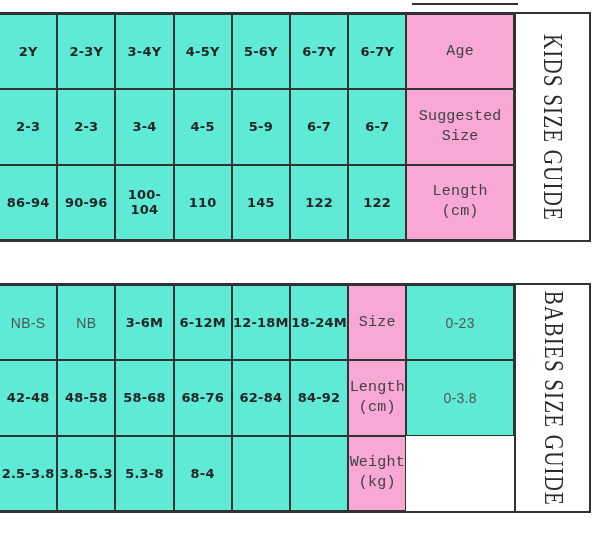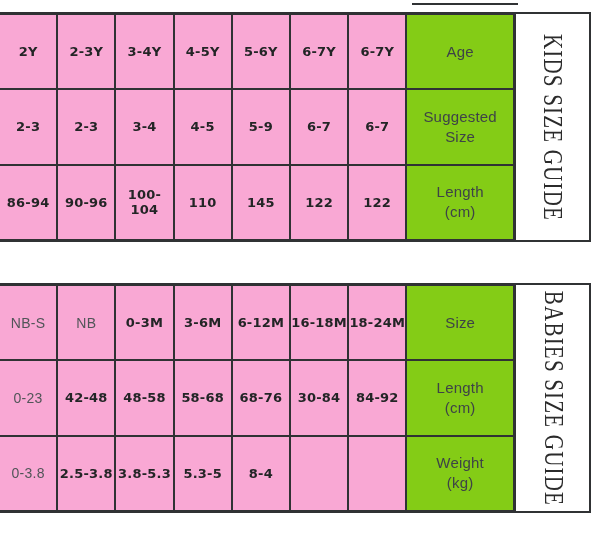--- a/index.html
+++ b/index.html
@@ -12,28 +12,28 @@
     display:flex; border:2px solid #303234; box-sizing:border-box; background:#fff;
   }
   #kids-guide   { top:12px; }
   #babies-guide { top:283px; }
   .grid {
     flex:1; display:grid;
     grid-template-columns:repeat(7, 1fr) 1.85fr;
     grid-template-rows:repeat(3, 1fr);
   }
   .c {
-    background:#f9a8d4; border:1px solid #303234;
+    background:#5eead4; border:1px solid #303234;
     display:flex; align-items:center; justify-content:center;
     font-family:"DejaVu Sans", sans-serif; font-weight:bold; font-size:13px;
     color:#232526; letter-spacing:0.2px; text-align:center; overflow:hidden;
   }
   .lbl {
-    background:#84cc16;
-    font-family:Liberation Sans, sans-serif; font-weight:400; font-size:15px;
+    background:#f9a8d4;
+    font-family:Liberation Mono, monospace; font-weight:400; font-size:15px;
     color:#3e4347; white-space:pre-line; line-height:1.35; letter-spacing:0.2px;
   }
   .alt {
     font-family:"Liberation Sans", sans-serif; font-weight:400; font-size:14px;
     color:#515558; letter-spacing:0.3px;text-align:center;
   }
   .titlebox {
     width:73px; background:#ffffff; border-left:2px solid #303234;
     display:flex; align-items:center; justify-content:center; overflow:visible;
   }
@@ -89,41 +89,40 @@
     <div class="titlebox">
       <span class="vtext">KIDS SIZE GUIDE</span>
     </div>
   </section>
 
   <section class="guide" id="babies-guide">
     <div class="grid">
 
       <div class="c alt">NB-S</div>
       <div class="c alt">NB</div>
-      <div class="c">0-3M</div>
       <div class="c">3-6M</div>
       <div class="c">6-12M</div>
-      <div class="c">16-18M</div>
+      <div class="c">12-18M</div>
       <div class="c">18-24M</div>
       <div class="c lbl">Size</div>
 
       <div class="c alt">0-23</div>
       <div class="c">42-48</div>
       <div class="c">48-58</div>
       <div class="c">58-68</div>
       <div class="c">68-76</div>
-      <div class="c">30-84</div>
+      <div class="c">62-84</div>
       <div class="c">84-92</div>
       <div class="c lbl">Length
 (cm)</div>
 
       <div class="c alt">0-3.8</div>
       <div class="c">2.5-3.8</div>
       <div class="c">3.8-5.3</div>
-      <div class="c">5.3-5</div>
+      <div class="c">5.3-8</div>
       <div class="c">8-4</div>
       <div class="c"></div>
       <div class="c"></div>
       <div class="c lbl">Weight
 (kg)</div>
     </div>
     <div class="titlebox">
       <span class="vtext">BABIES SIZE GUIDE</span>
     </div>
   </section>

